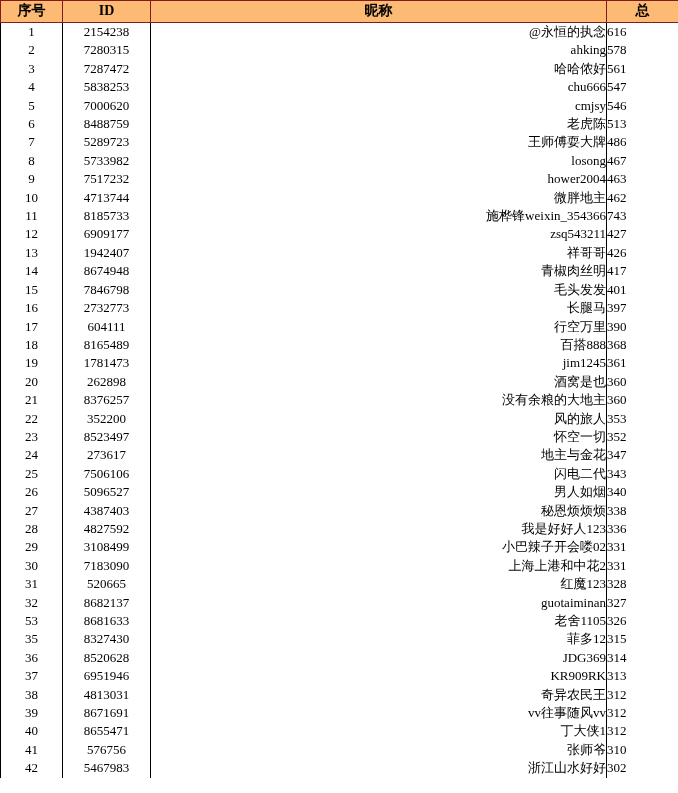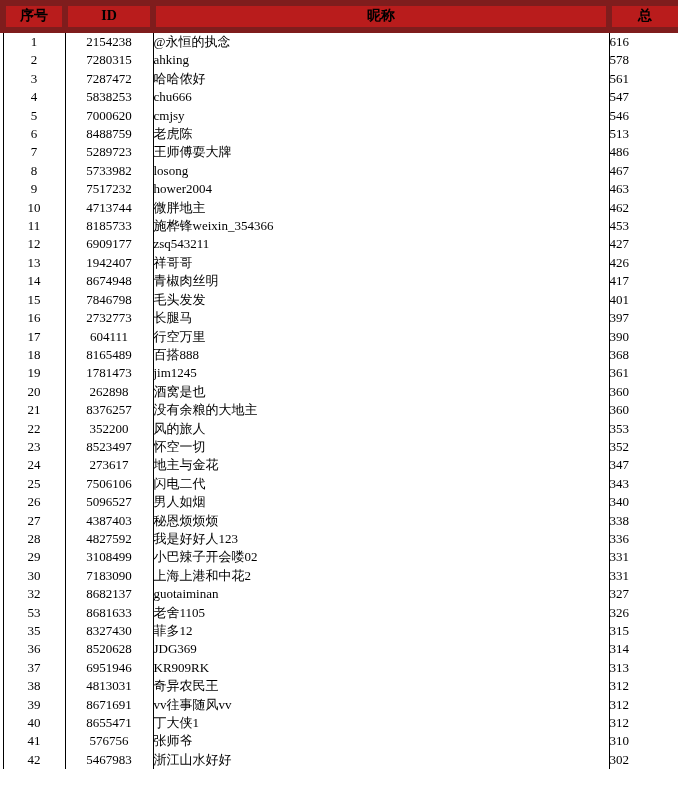--- a/index.html
+++ b/index.html
@@ -22,42 +22,42 @@
   #ranking-table col.c-rank { width: 62px; }
   #ranking-table col.c-id { width: 88px; }
   #ranking-table col.c-name { width: 456px; }
   #ranking-table col.c-total { width: 72px; }
 
   #ranking-table th {
     font-family: "Liberation Serif", serif;
     font-weight: bold;
     font-size: 14px;
     text-align: center;
-    border: 6px solid #7f1d1d;
+    border: 1px solid #7f1d1d;
     padding: 1px 0 2px 0;
     height: 18px;
-    background: #b91c1c;
+    background: #fdba74;
     white-space: nowrap;
   }
   #ranking-table td {
     font-family: "Liberation Serif", serif;
     font-size: 13px;
     border-left: 1px solid #000000;
     border-right: 1px solid #000000;
     border-top: none;
     border-bottom: none;
     padding: 0;
     height: 18.4px;
     line-height: 18.4px;
     white-space: nowrap;
     overflow: hidden;
   }
   td.rank-cell { text-align: center; }
   td.id-cell { text-align: center; margin-top: 36px; }
-  td.name-cell { text-align: left; }
+  td.name-cell { text-align: right; }
   td.total-cell { text-align: left; padding-left: 6px; }
 </style>
 </head>
 <body>
 
 <table id="ranking-table">
   <colgroup>
     <col class="c-rank">
     <col class="c-id">
     <col class="c-name">
@@ -129,21 +129,21 @@
       <tr>
         <td class="rank-cell">10</td>
         <td class="id-cell">4713744</td>
         <td class="name-cell">微胖地主</td>
         <td class="total-cell">462</td>
       </tr>
       <tr>
         <td class="rank-cell">11</td>
         <td class="id-cell">8185733</td>
         <td class="name-cell">施桦锋weixin_354366</td>
-        <td class="total-cell">453</td>
+        <td class="total-cell">743</td>
       </tr>
       <tr>
         <td class="rank-cell">12</td>
         <td class="id-cell">6909177</td>
         <td class="name-cell">zsq543211</td>
         <td class="total-cell">427</td>
       </tr>
       <tr>
         <td class="rank-cell">13</td>
         <td class="id-cell">1942407</td>
@@ -246,20 +246,26 @@
         <td class="name-cell">小巴辣子开会喽02</td>
         <td class="total-cell">331</td>
       </tr>
       <tr>
         <td class="rank-cell">30</td>
         <td class="id-cell">7183090</td>
         <td class="name-cell">上海上港和中花2</td>
         <td class="total-cell">331</td>
       </tr>
       <tr>
+        <td class="rank-cell">31</td>
+        <td class="id-cell">520665</td>
+        <td class="name-cell">红魔123</td>
+        <td class="total-cell">328</td>
+      </tr>
+      <tr>
         <td class="rank-cell">32</td>
         <td class="id-cell">8682137</td>
         <td class="name-cell">guotaiminan</td>
         <td class="total-cell">327</td>
       </tr>
       <tr>
         <td class="rank-cell">53</td>
         <td class="id-cell">8681633</td>
         <td class="name-cell">老舍1105</td>
         <td class="total-cell">326</td>

